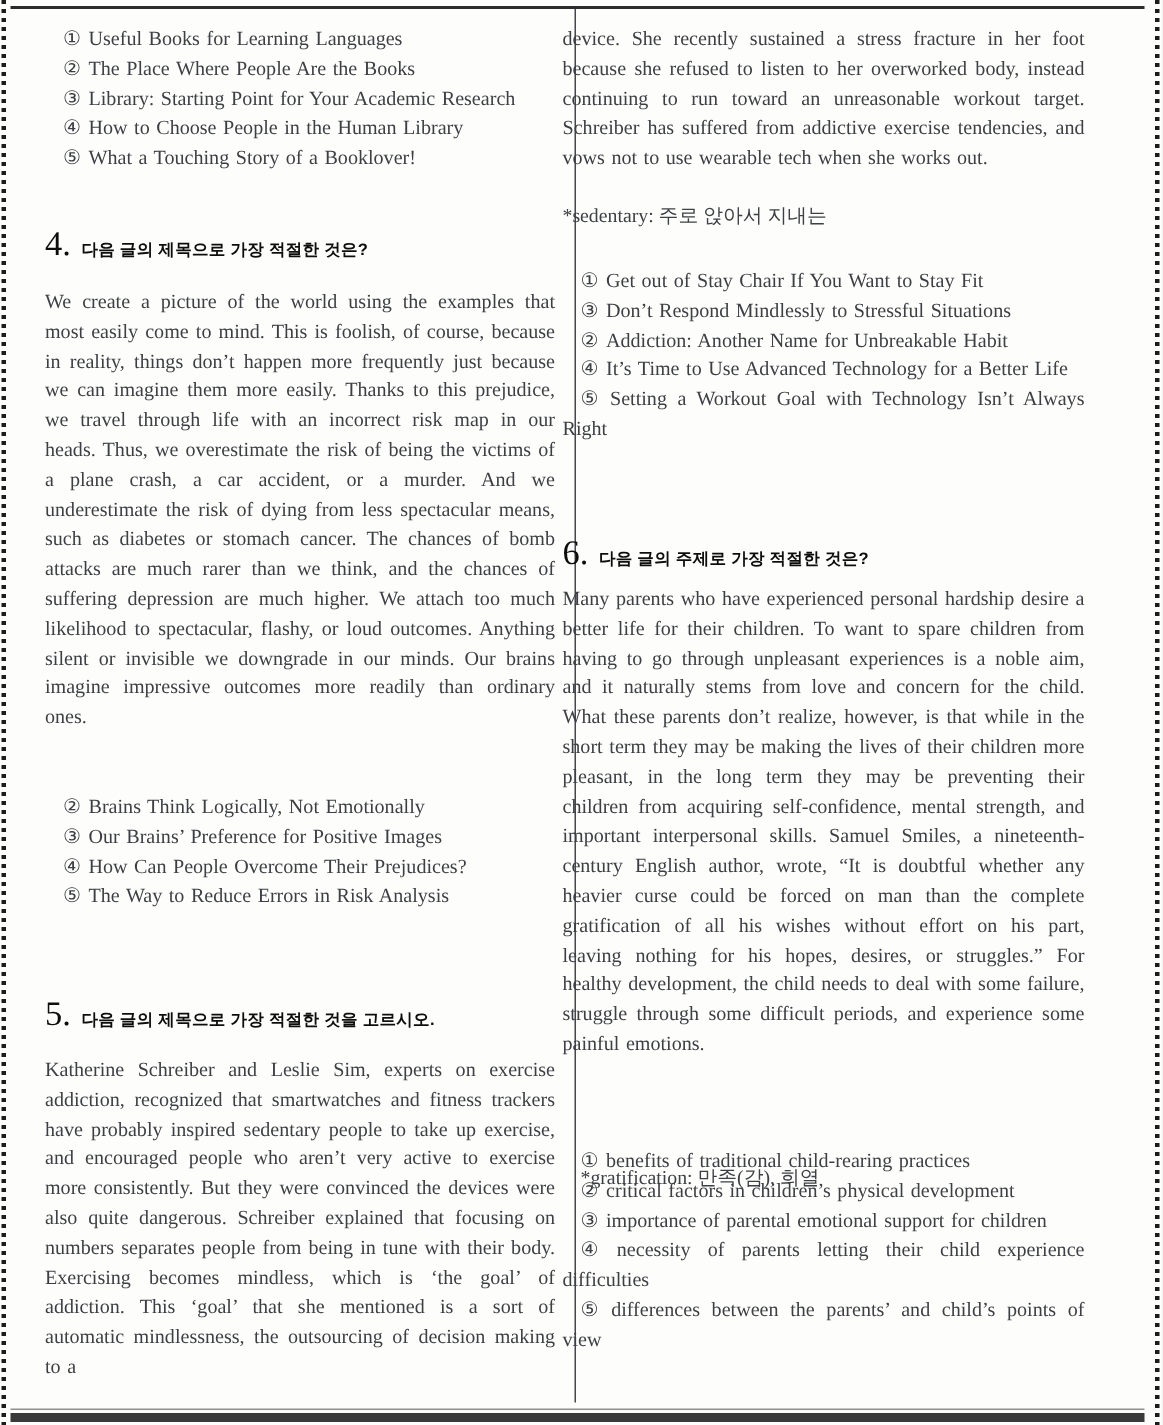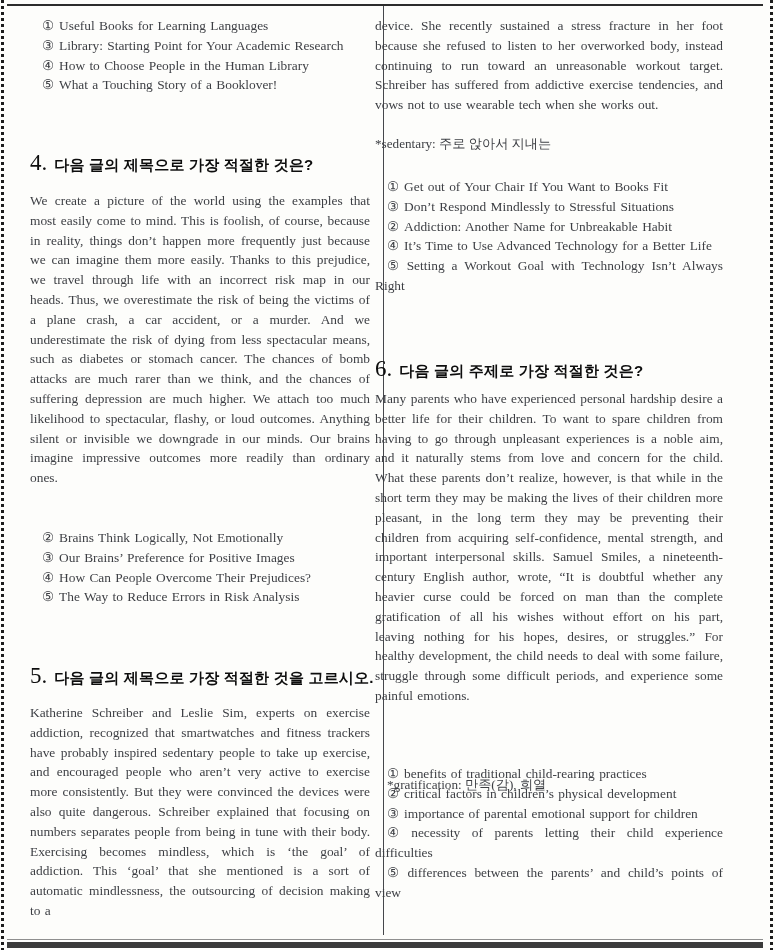--- a/index.html
+++ b/index.html
@@ -34,38 +34,39 @@
   .footnote.indented{padding-left:12px;}
 
   .options p{
     margin:0;font-size:13.4px;line-height:19.8px;
     text-align:justify;word-spacing:1px;text-indent:12px;
   }
   .opt-marker{margin-right:5px;}
 
   .q-header{display:flex;align-items:baseline;gap:7px;color:#0d0d0d;white-space:nowrap;}
   .q-num{font-size:23px;font-weight:400;font-family:"Liberation Serif","DejaVu Serif",serif;}
-  .q-prompt{font-size:15px;font-weight:700;letter-spacing:.2px;
+  .q-prompt{font-size:11px;font-weight:700;letter-spacing:.2px;
     font-family:"Liberation Sans","DejaVu Sans",sans-serif;}
 </style>
 </head>
 <body>
 
 <div class="page">
 
   <div class="edge-dotted edge-left"></div>
   <div class="edge-dotted edge-right"></div>
   <div class="edge-top"></div>
   <div class="edge-bottom"></div>
   <div class="col-divider"></div>
 
   <div class="col col-left">
 
     <div class="block options" style="top:16px;">
       <p><span class="opt-marker">①</span><span>Useful Books for Learning Languages</span></p>
+      <p><span class="opt-marker">②</span><span>The Place Where People Are the Books</span></p>
       <p><span class="opt-marker">③</span><span>Library: Starting Point for Your Academic Research</span></p>
       <p><span class="opt-marker">④</span><span>How to Choose People in the Human Library</span></p>
       <p><span class="opt-marker">⑤</span><span>What a Touching Story of a Booklover!</span></p>
     </div>
 
     <div class="block q-header" style="top:150px;">
       <span class="q-num">4.</span>
       <span class="q-prompt">다음 글의 제목으로 가장 적절한 것은?</span>
     </div>
 
@@ -87,21 +88,21 @@
 
   </div>
 
   <div class="col col-right">
 
     <div class="block passage" style="top:16px;">device. She recently sustained a stress fracture in her foot because she refused to listen to her overworked body, instead continuing to run toward an unreasonable workout target. Schreiber has suffered from addictive exercise tendencies, and vows not to use wearable tech when she works out.</div>
 
     <div class="block footnote" style="top:134px;">*sedentary: 주로 앉아서 지내는</div>
 
     <div class="block options" style="top:177px;">
-      <p><span class="opt-marker">①</span><span>Get out of Your Chair If You Want to Books Fit</span></p>
+      <p><span class="opt-marker">①</span><span>Get out of Stay Chair If You Want to Stay Fit</span></p>
       <p><span class="opt-marker">③</span><span>Don’t Respond Mindlessly to Stressful Situations</span></p>
       <p><span class="opt-marker">②</span><span>Addiction: Another Name for Unbreakable Habit</span></p>
       <p><span class="opt-marker">④</span><span>It’s Time to Use Advanced Technology for a Better Life</span></p>
       <p><span class="opt-marker">⑤</span><span>Setting a Workout Goal with Technology Isn’t Always Right</span></p>
     </div>
 
     <div class="block q-header" style="top:356px;">
       <span class="q-num">6.</span>
       <span class="q-prompt">다음 글의 주제로 가장 적절한 것은?</span>
     </div>

